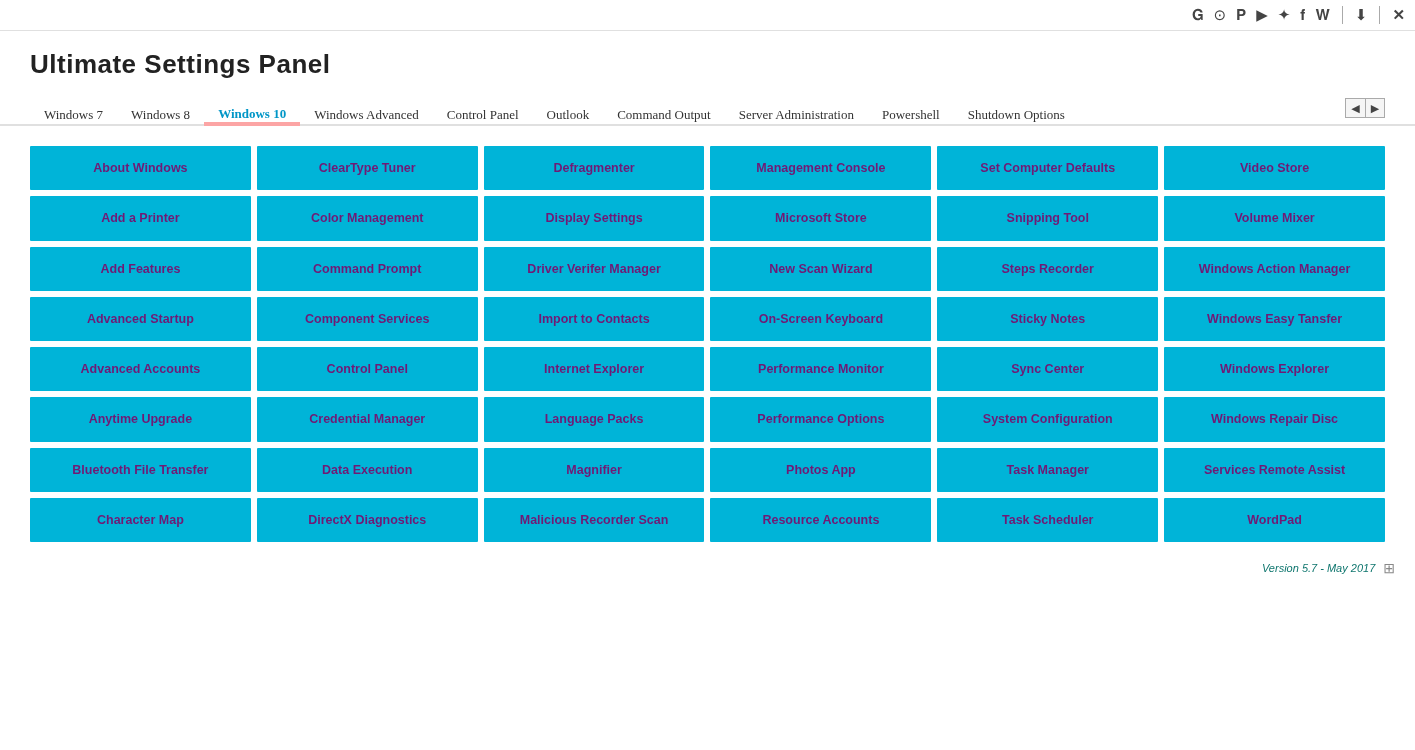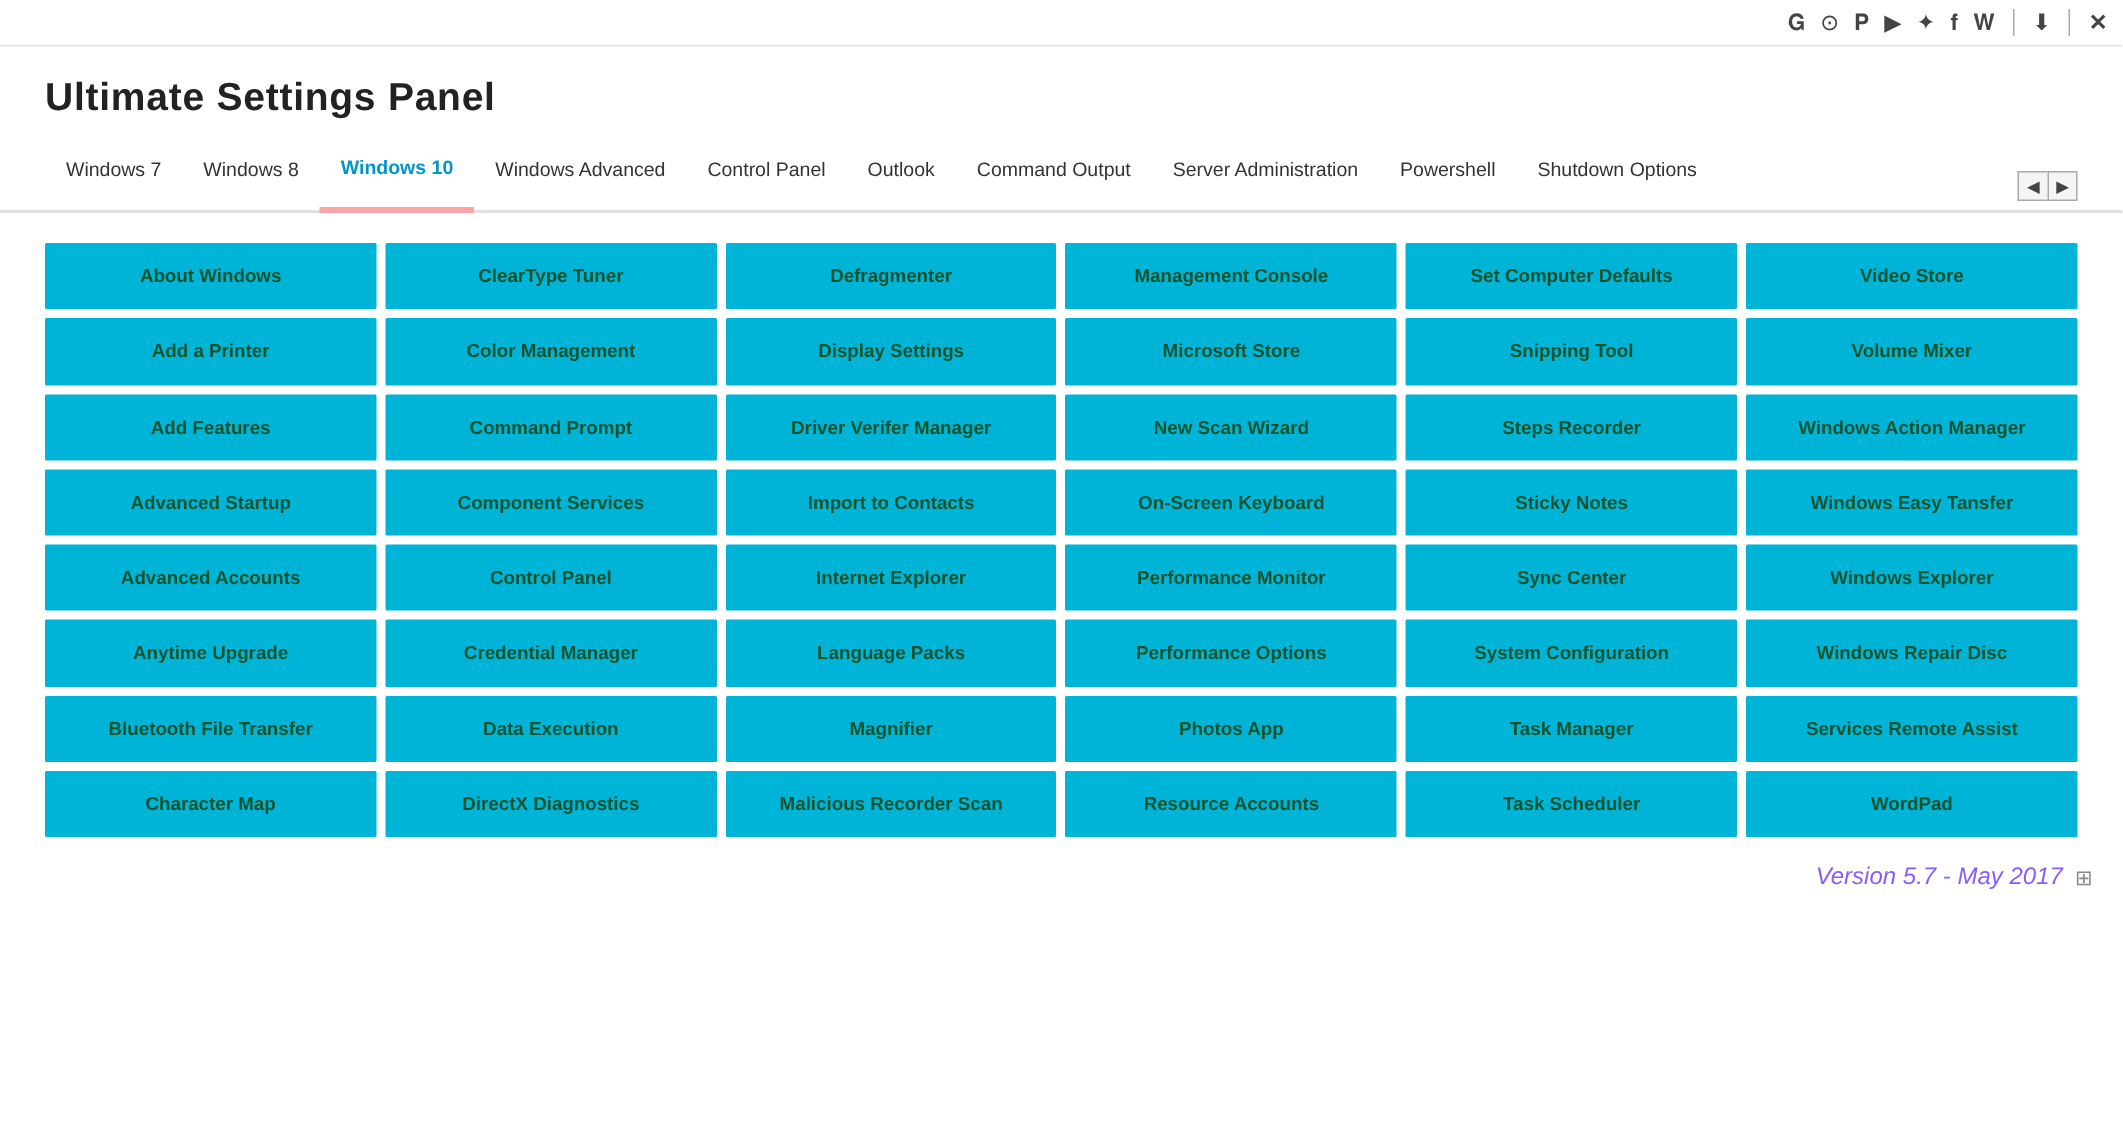--- a/index.html
+++ b/index.html
@@ -64,26 +64,27 @@
       display: flex;
       align-items: flex-end;
       padding: 10px 30px 0 30px;
       border-bottom: 2px solid #e0e0e0;
       gap: 0;
       position: relative;
     }
     .tab {
       font-size: 13px;
       color: #333;
-      padding: 6px 14px 19px 14px;
+      padding: 6px 14px 0 14px;
       cursor: pointer;
       white-space: nowrap;
       border-bottom: 3px solid transparent;
       margin-bottom: -2px;
       text-decoration: none;
+      font-family: Liberation Serif, serif;
     }
     .tab.active {
       color: #0096c7;
       border-bottom: 4px solid #fca5a5;
       font-weight: 600;
     }
     .tab-nav-btns {
       display: flex;
       align-items: center;
       margin-left: auto;
@@ -106,43 +107,43 @@
 
     
     .grid-area {
       padding: 20px 30px 10px 30px;
       display: grid;
       grid-template-columns: repeat(6, 1fr);
       gap: 6px;
     }
     .btn-tile {
       background: #00b4d8;
-      color: #14532d;
+      color: #701a75;
       border: none;
       padding: 14px 8px;
       font-size: 12.5px;
       font-weight: 700;
       text-align: center;
       cursor: pointer;
       border-radius: 1px;
       line-height: 1.3;
       width: 100%;
       transition: background 0.15s;
     }
 
     
     .footer {
       display: flex;
       justify-content: flex-end;
       align-items: center;
       padding: 8px 20px 6px 0;
     }
     .footer-text {
-      font-size: 16px;
-      color: #8b5cf6;
+      font-size: 11px;
+      color: #0f766e;
       font-style: italic;
     }
     .footer-icon {
       font-size: 14px;
       color: #888;
       margin-left: 8px;
     }
   </style>
 </head>
 <body>

